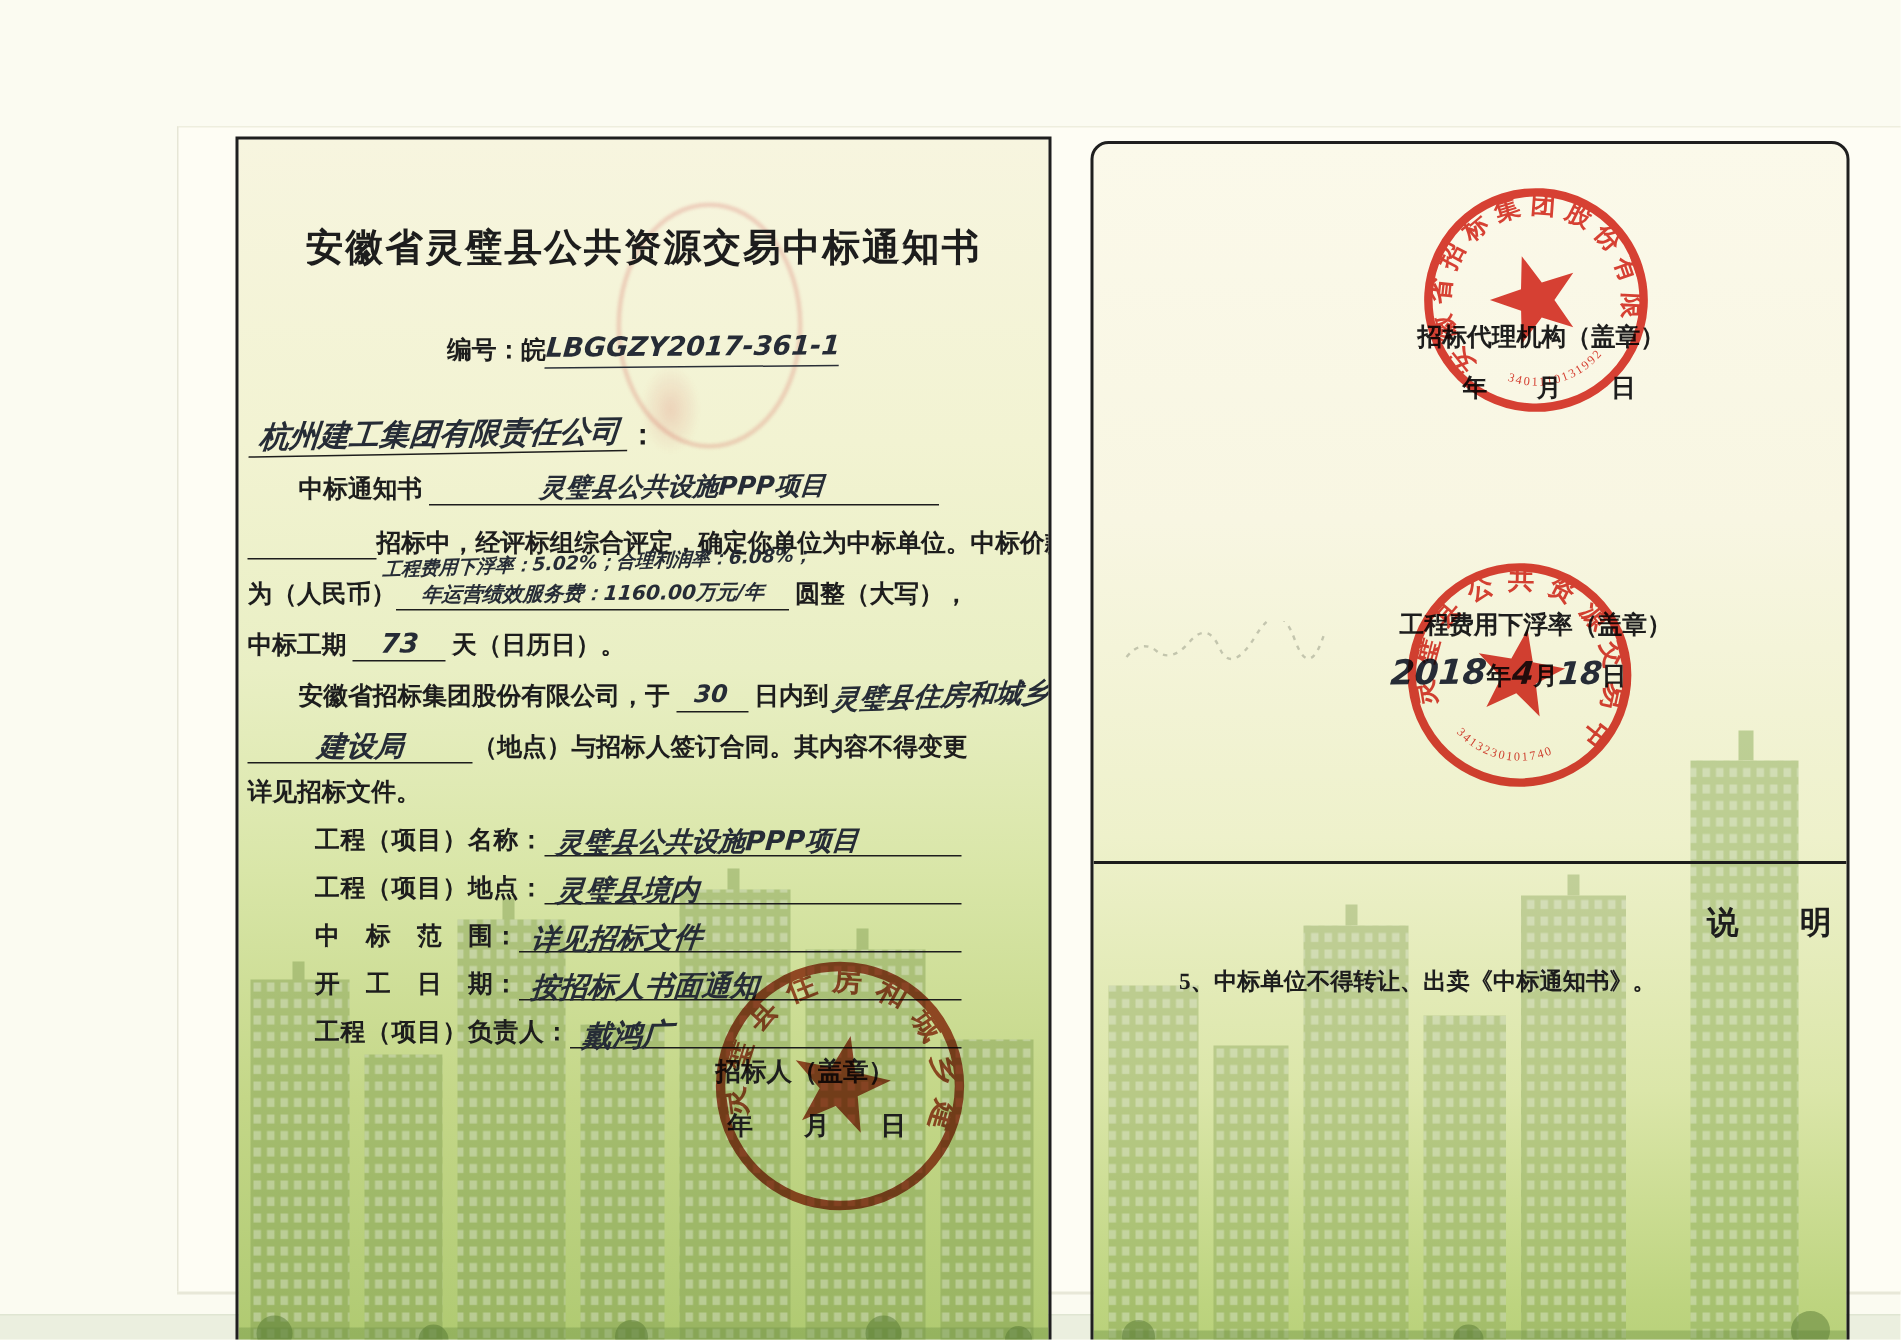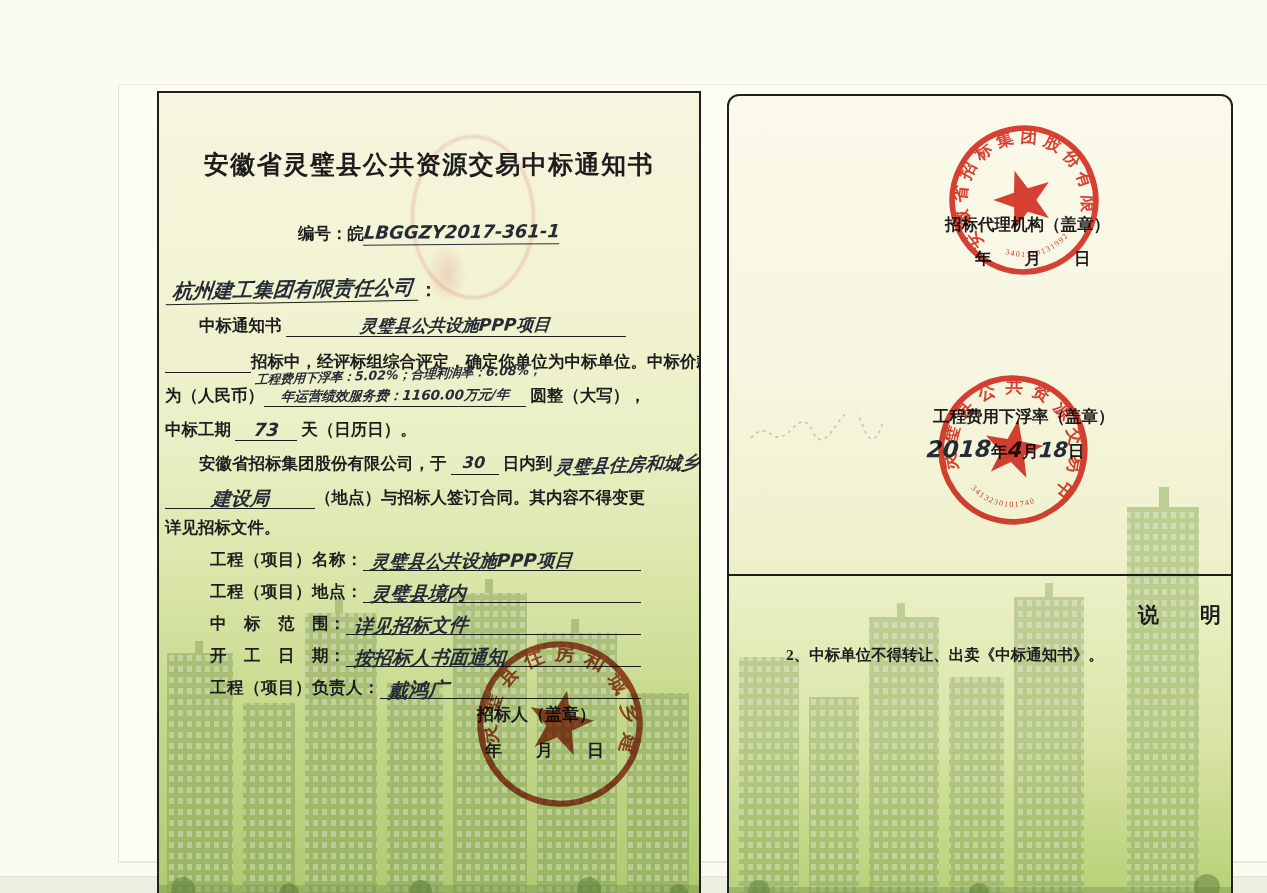--- a/index.html
+++ b/index.html
@@ -249,21 +249,21 @@
 
     <div class="row" style="left:204px;top:310px;">工程费用下浮率（盖章）</div>
     <div class="row" style="left:198px;top:340px;">
       <span class="hw" style="font-size:23px;">2018</span><span>年</span><span class="hw" style="font-size:21px;">4</span><span>月</span><span class="hw" style="font-size:21px;">18</span><span>日</span>
     </div>
 
     <div class="divider"></div>
 
     <div class="notes-heading">说　明</div>
     <div class="notes">
-      <p>2、中标单位不得转让、出卖《中标通知书》。</p>
+      <p>5、中标单位不得转让、出卖《中标通知书》。</p>
     </div>
   </div>
 
   <svg class="seal" style="left:213px;top:22px;width:164px;height:164px;color:#d6281c;transform:rotate(-18deg);" viewBox="-80 -80 160 160">
     <defs>
       <path id="arcA" d="M -50 28 A 57 57 0 1 1 50 28" fill="none"></path>
       <path id="arcAb" d="M -34 44 A 55 55 0 0 0 34 44" fill="none"></path>
     </defs>
     <circle r="70" fill="none" stroke="currentColor" stroke-width="5.5"></circle>
     <polygon points="0,-30 7.1,-9.7 28.5,-9.3 11.4,3.7 17.6,24.3 0,12 -17.6,24.3 -11.4,3.7 -28.5,-9.3 -7.1,-9.7" fill="currentColor"></polygon>

